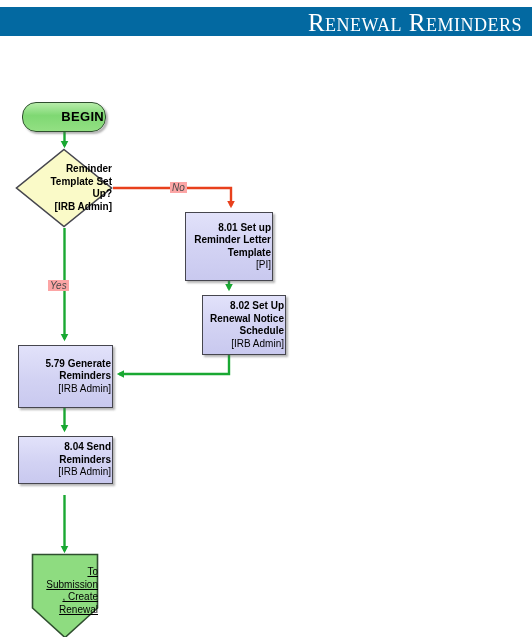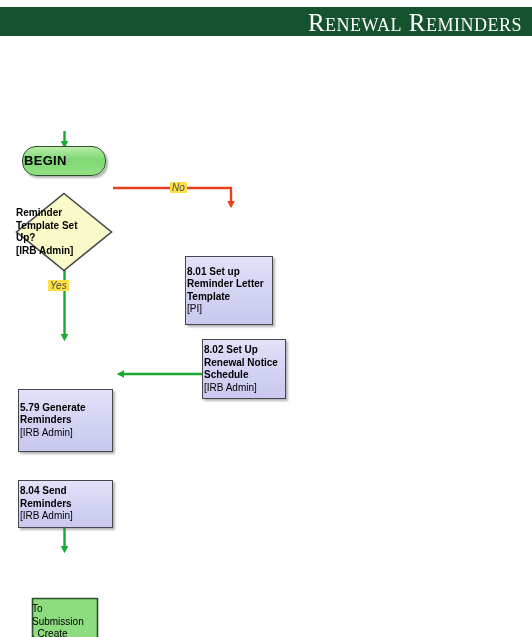--- a/index.html
+++ b/index.html
@@ -16,21 +16,21 @@
     -webkit-font-smoothing: antialiased;
   }
 
   
   #header-bar {
     position: absolute;
     left: 0;
     top: 7px;
     width: 532px;
     height: 29px;
-    background: #14532d;
+    background: #0369a1;
     box-sizing: border-box;
   }
   #header-title {
     position: absolute;
     right: 10px;
     top: 50%;
     transform: translateY(-50%);
     color: #ffffff;
     font-family: "Liberation Serif", serif;
     font-size: 25px;
@@ -57,25 +57,24 @@
     pointer-events: none;
   }
 
   
   .node {
     position: absolute;
     box-sizing: border-box;
     display: flex;
     align-items: center;
     justify-content: center;
-    text-align: left;
+    text-align: right;
     color: #000000;
     font-size: 10px;
     line-height: 12.5px;
-    margin-top: 44px;
   }
   .node .txt {
     position: relative;
     z-index: 2;
     width: 100%;
     padding: 0 1px;
   }
 
   
   .proc {
@@ -123,32 +122,33 @@
   }
   .offpage .pent {
     position: absolute;
     left: 0;
     top: 0;
     width: 100%;
     height: 100%;
     z-index: 1;
   }
   .offpage .txt {
-    padding-top: 2px;
+    padding-top: 9px;
     align-self: flex-start;
     margin-top: 4px;
+    text-decoration: underline;
   }
 
   
   .edge-label {
     position: absolute;
     font-size: 10px;
     font-style: italic;
     color: #4a4a4a;
-    background: #fde047;
+    background: #fca5a5;
     padding: 0 2px;
     white-space: nowrap;
     line-height: 11px;
   }
 </style>
 </head>
 <body>
 
 <div id="header-bar">
   <div id="header-title">Renewal Reminders</div>

